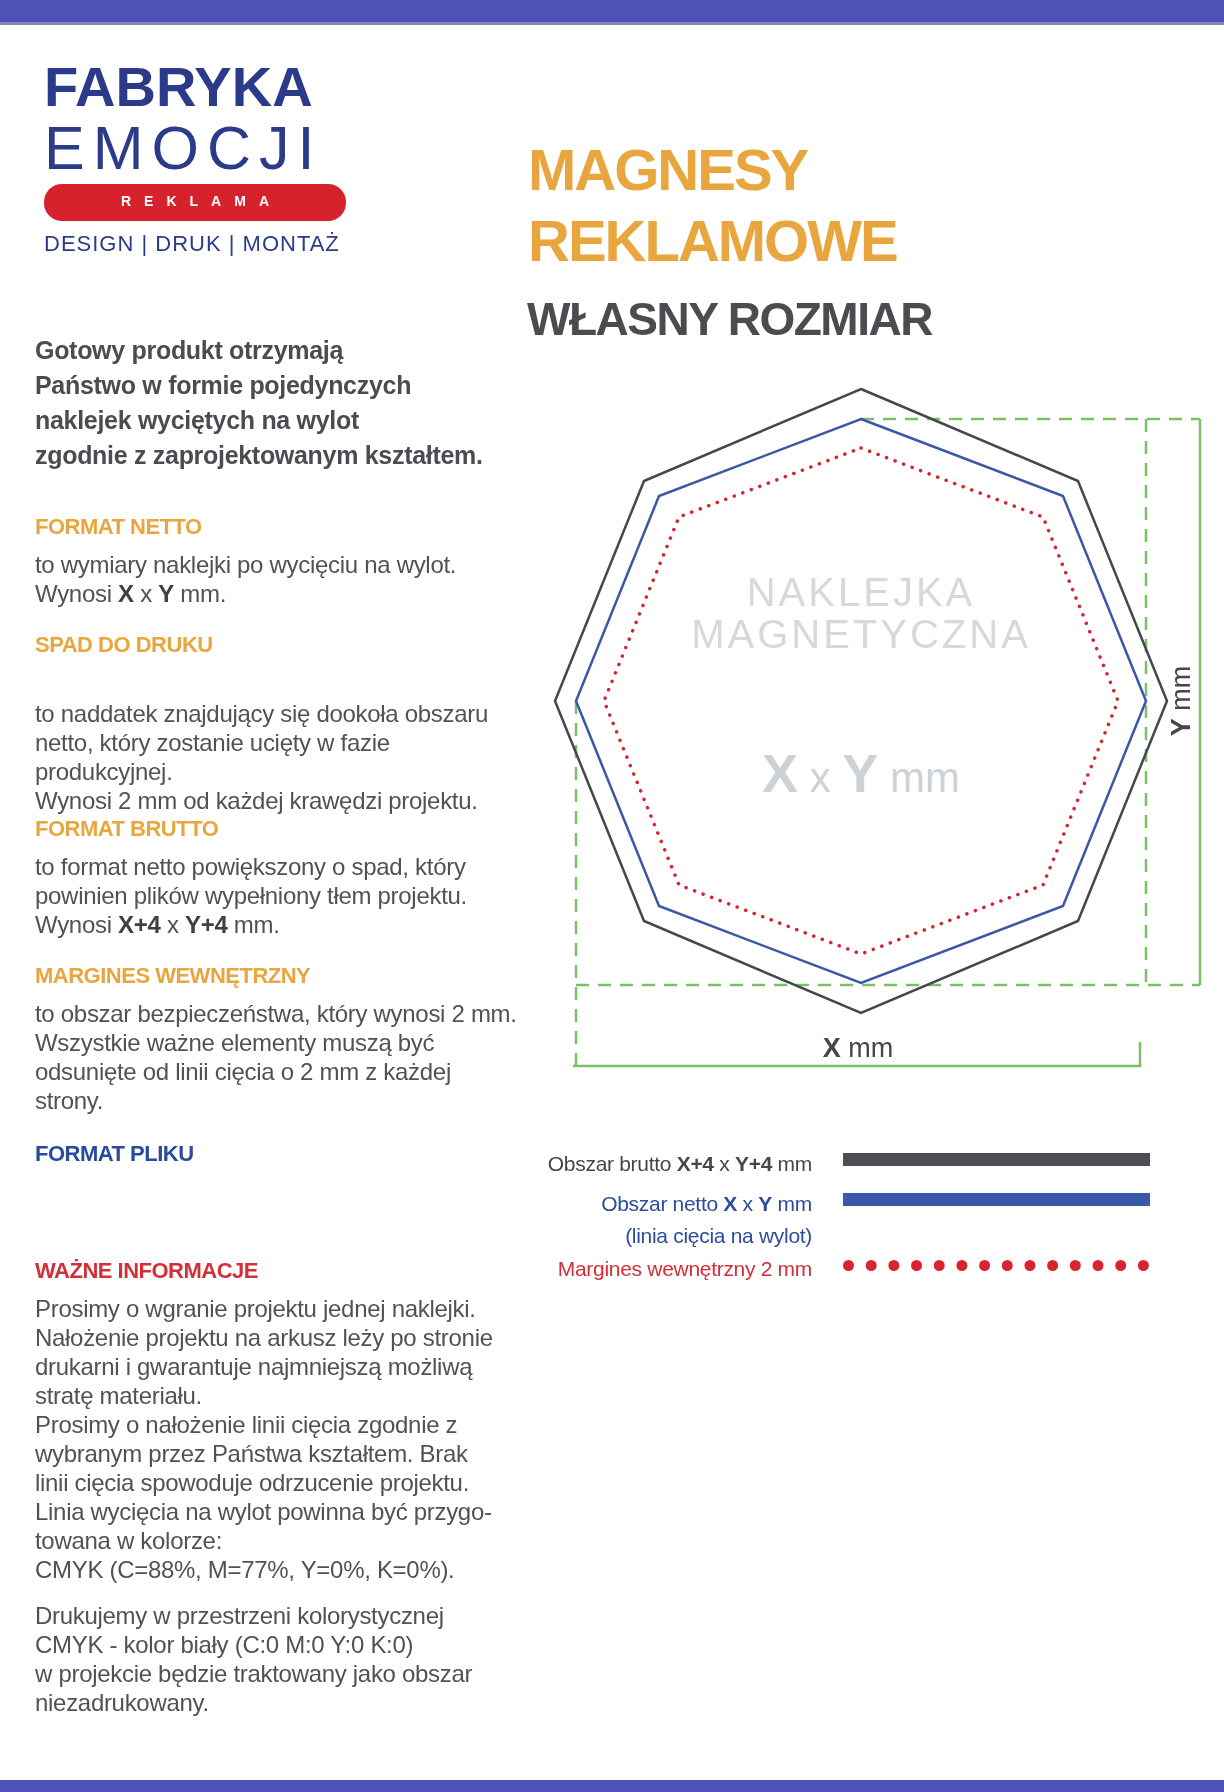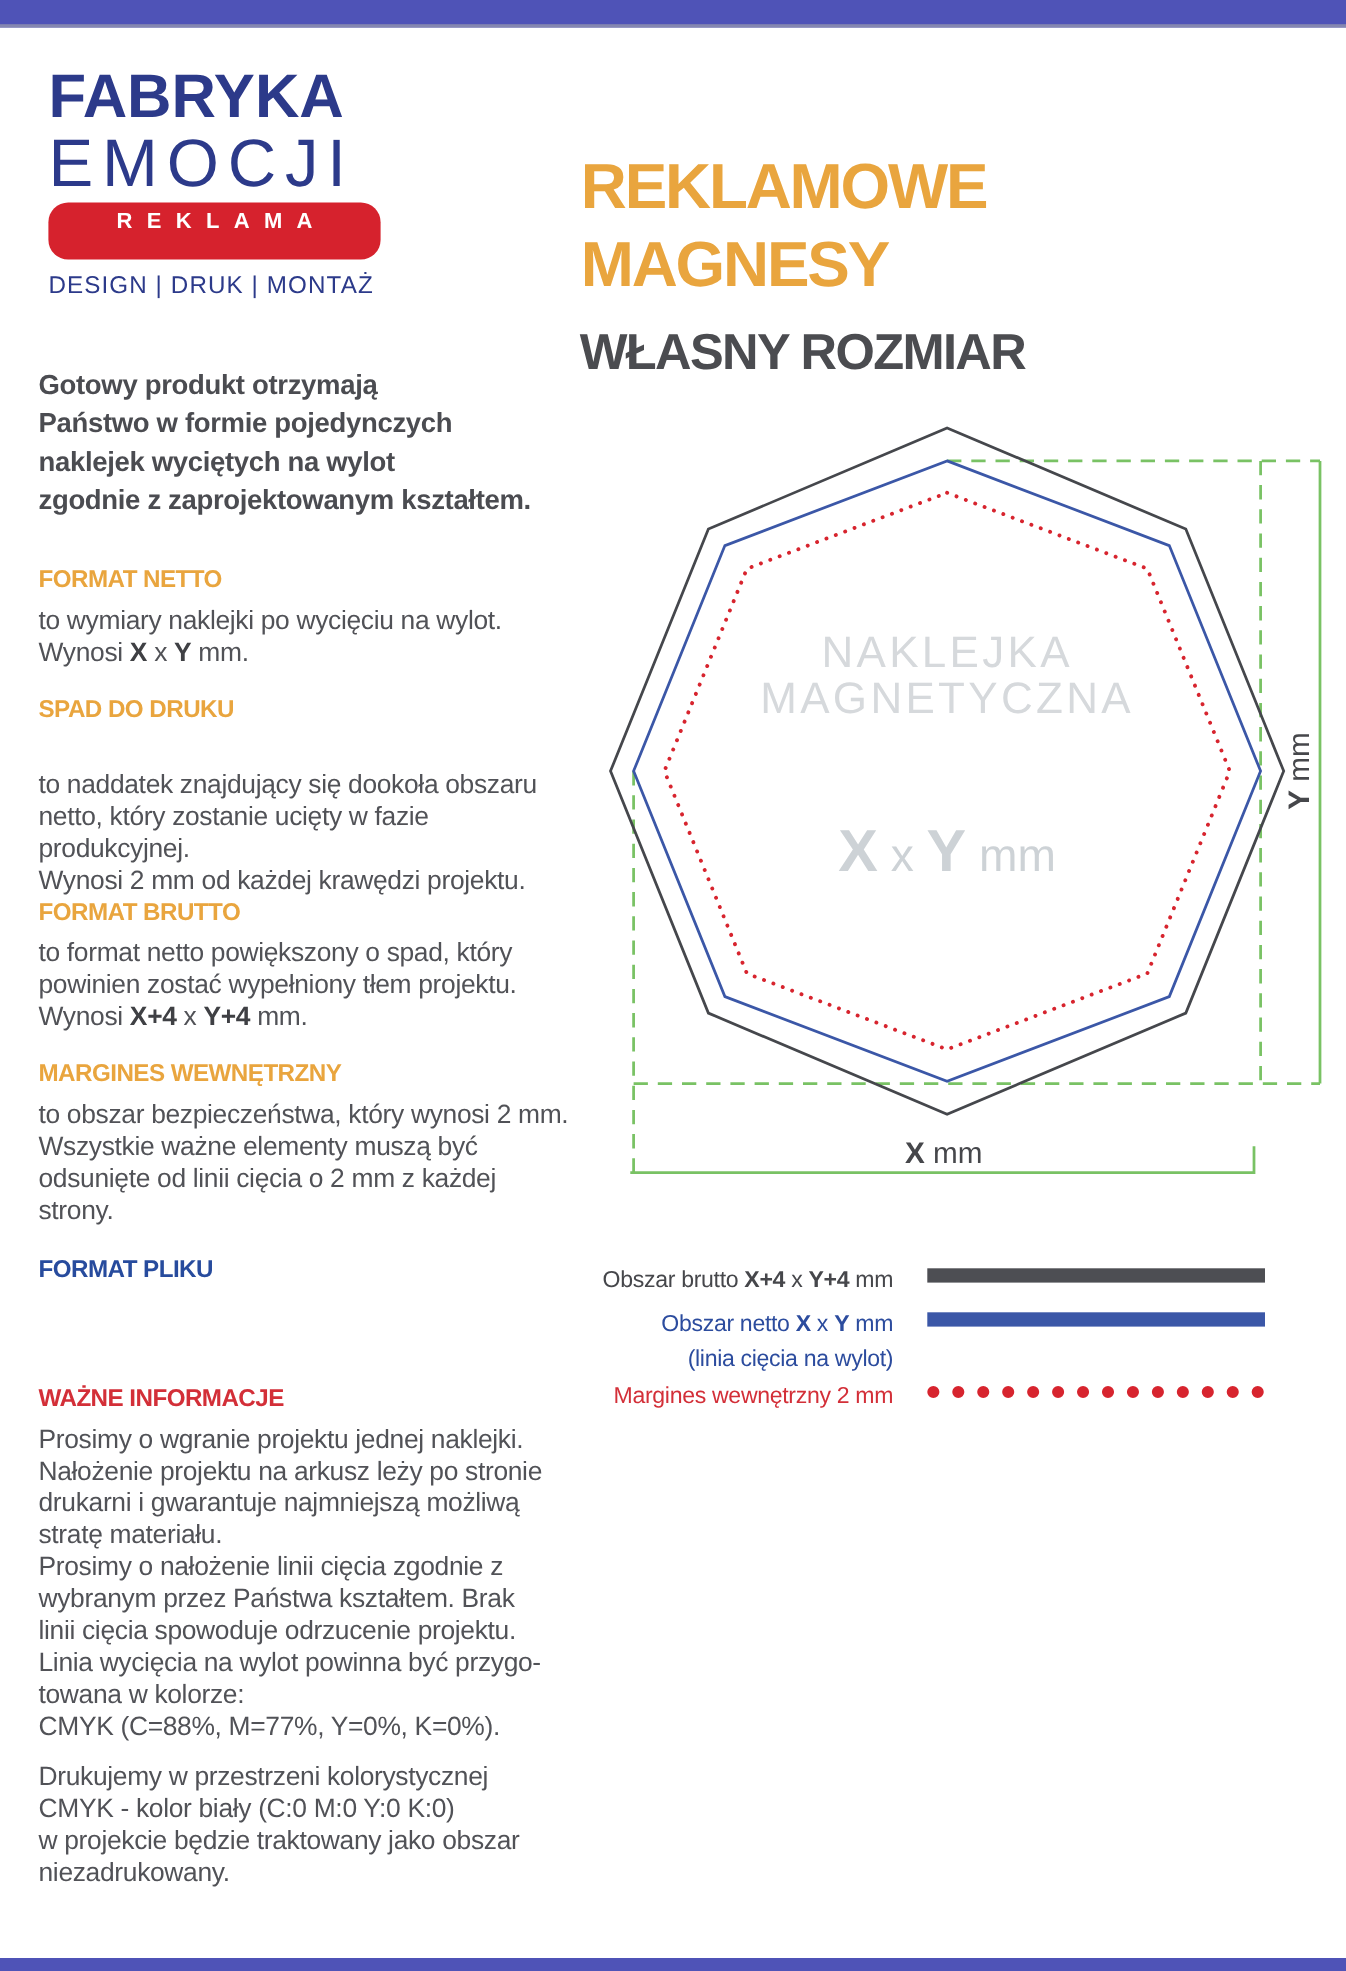--- a/index.html
+++ b/index.html
@@ -6,22 +6,22 @@
   .page{position:relative;width:1224px;height:1792px;background:#ffffff;overflow:hidden;
         font-family:"Liberation Sans","DejaVu Sans",sans-serif;}
   .topbar{position:absolute;left:0;top:0;width:1224px;height:22px;background:#4f53b7;
           border-bottom:3px solid #8587b0;}
   .bottombar{position:absolute;left:0;bottom:0;width:1224px;height:12px;background:#4f53b7;}
 
   
   .logo{position:absolute;left:44px;top:58px;width:304px;}
   .logo1{font-size:56px;font-weight:bold;color:#2c3a8a;letter-spacing:0px;line-height:58px;}
   .logo2{font-size:61px;font-weight:normal;color:#2c3a8a;letter-spacing:8px;line-height:64px;}
-  .badge{margin-top:4px;width:302px;height:52px;background:#d6222d;border-radius:18px;
-         color:#ffffff;font-size:20px;font-weight:bold;letter-spacing:13px;
+  .badge{margin-top:4px;width:302px;height:37px;background:#d6222d;border-radius:18px;
+         color:#ffffff;font-size:14px;font-weight:bold;letter-spacing:13px;
          text-align:center;line-height:35px;text-indent:13px;}
   .tagline{margin-top:10px;font-size:22px;color:#2c3a8a;letter-spacing:1px;}
 
   
   .doc-title{position:absolute;left:528px;top:66px;font-size:38px;font-weight:bold;color:#47484c;letter-spacing:-0.5px;}
   .product{position:absolute;left:528px;top:134px;font-size:58px;font-weight:bold;color:#e9a53e;
            letter-spacing:-2px;line-height:71px;}
   .subtitle{position:absolute;left:527px;top:292px;font-size:46px;font-weight:bold;color:#4b4c50;
             letter-spacing:-1.5px;}
 
@@ -63,42 +63,42 @@
   <div class="topbar"></div>
 
   <div class="logo">
     <div class="logo1">FABRYKA</div>
     <div class="logo2">EMOCJI</div>
     <div class="badge">REKLAMA</div>
     <div class="tagline">DESIGN | DRUK | MONTAŻ</div>
   </div>
 
   <div class="product">
+    <div>MAGNESY</div>
     <div>REKLAMOWE</div>
-    <div>MAGNESY</div>
   </div>
   <div class="subtitle">WŁASNY ROZMIAR</div>
 
   <div class="intro">Gotowy produkt otrzymają
 Państwo w formie pojedynczych
 naklejek wyciętych na wylot
 zgodnie z zaprojektowanym kształtem.</div>
 
   <div class="sec-h h-orange" style="top:514px">FORMAT NETTO</div>
   <div class="sec-b" style="top:550px"><span>to wymiary naklejki po wycięciu na wylot.</span><br><span><span>Wynosi </span><b>X</b><span> x </span><b>Y</b><span> mm.</span></span></div>
 
   <div class="sec-h h-orange" style="top:632px">SPAD DO DRUKU</div>
   <div class="sec-b" style="top:699px">to naddatek znajdujący się dookoła obszaru
 netto, który zostanie ucięty w fazie
 produkcyjnej.
 Wynosi 2 mm od każdej krawędzi projektu.</div>
 
   <div class="sec-h h-orange" style="top:816px">FORMAT BRUTTO</div>
   <div class="sec-b" style="top:852px"><span>to format netto powiększony o spad, który
-powinien zostać wypełniony tłem projektu.</span><br><span><span>Wynosi </span><b>X+4</b><span> x </span><b>Y+4</b><span> mm.</span></span></div>
+powinien plików wypełniony tłem projektu.</span><br><span><span>Wynosi </span><b>X+4</b><span> x </span><b>Y+4</b><span> mm.</span></span></div>
 
   <div class="sec-h h-orange" style="top:963px">MARGINES WEWNĘTRZNY</div>
   <div class="sec-b" style="top:999px">to obszar bezpieczeństwa, który wynosi 2 mm.
 Wszystkie ważne elementy muszą być
 odsunięte od linii cięcia o 2 mm z każdej
 strony.</div>
 
   <div class="sec-h h-blue" style="top:1141px">FORMAT PLIKU</div>
 
   <div class="sec-h h-red" style="top:1258px">WAŻNE INFORMACJE</div>

